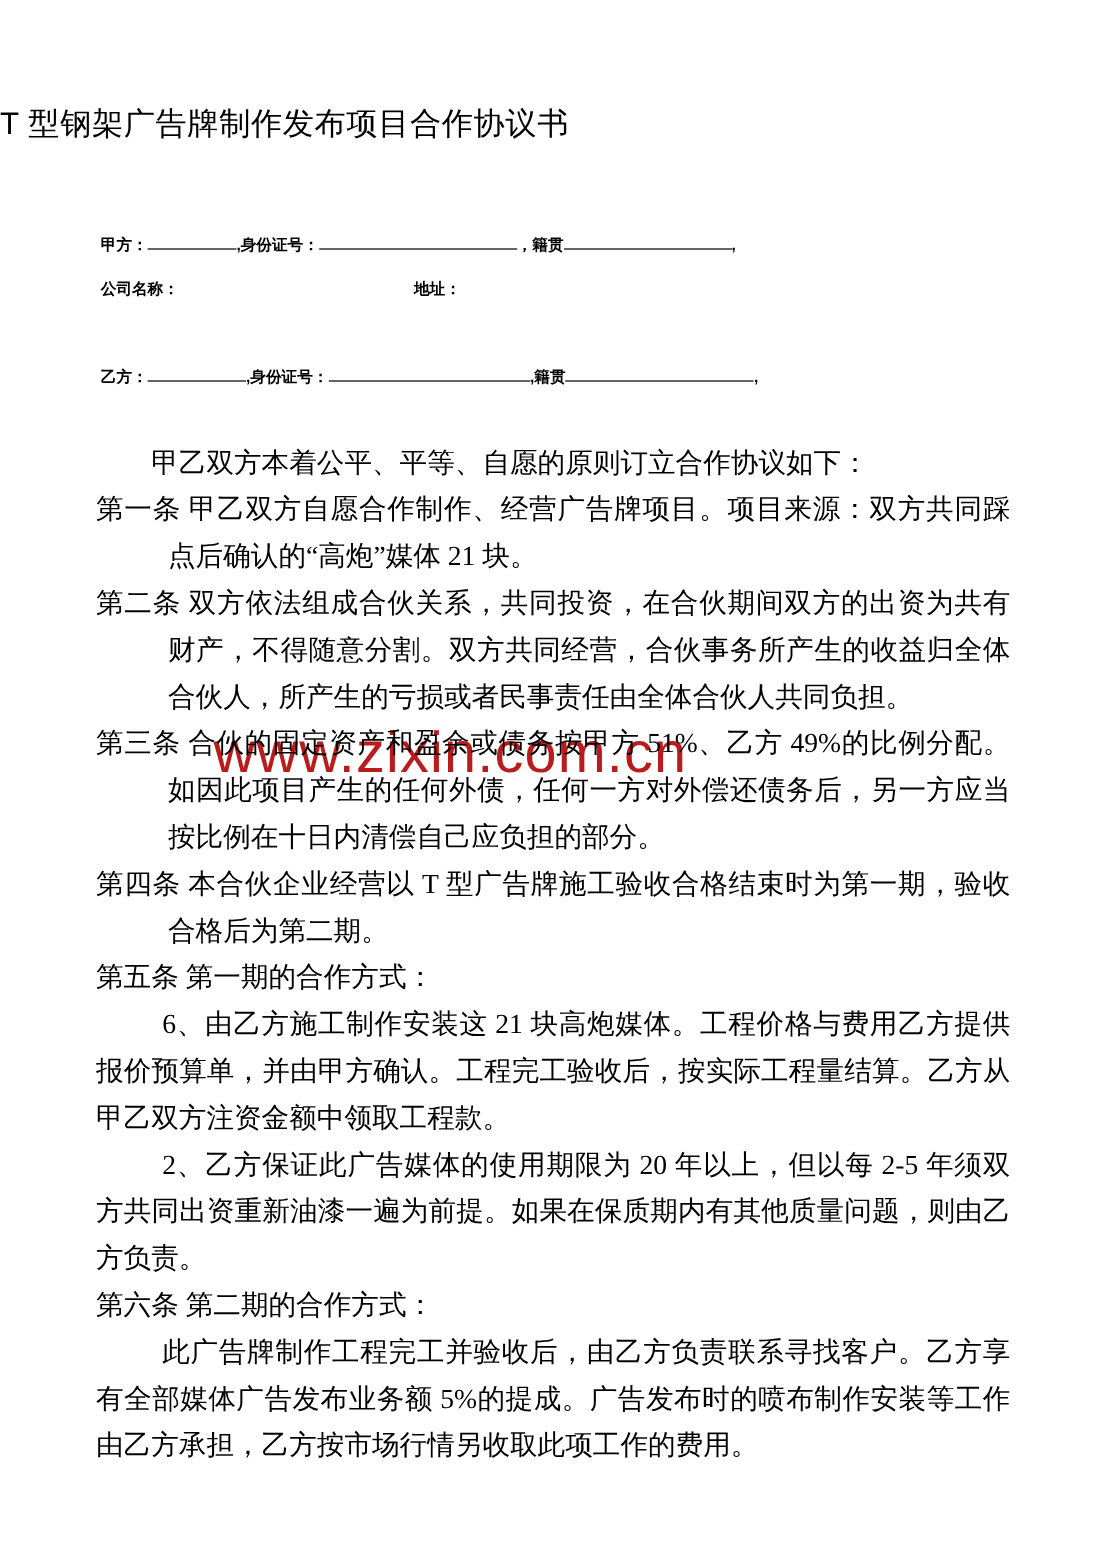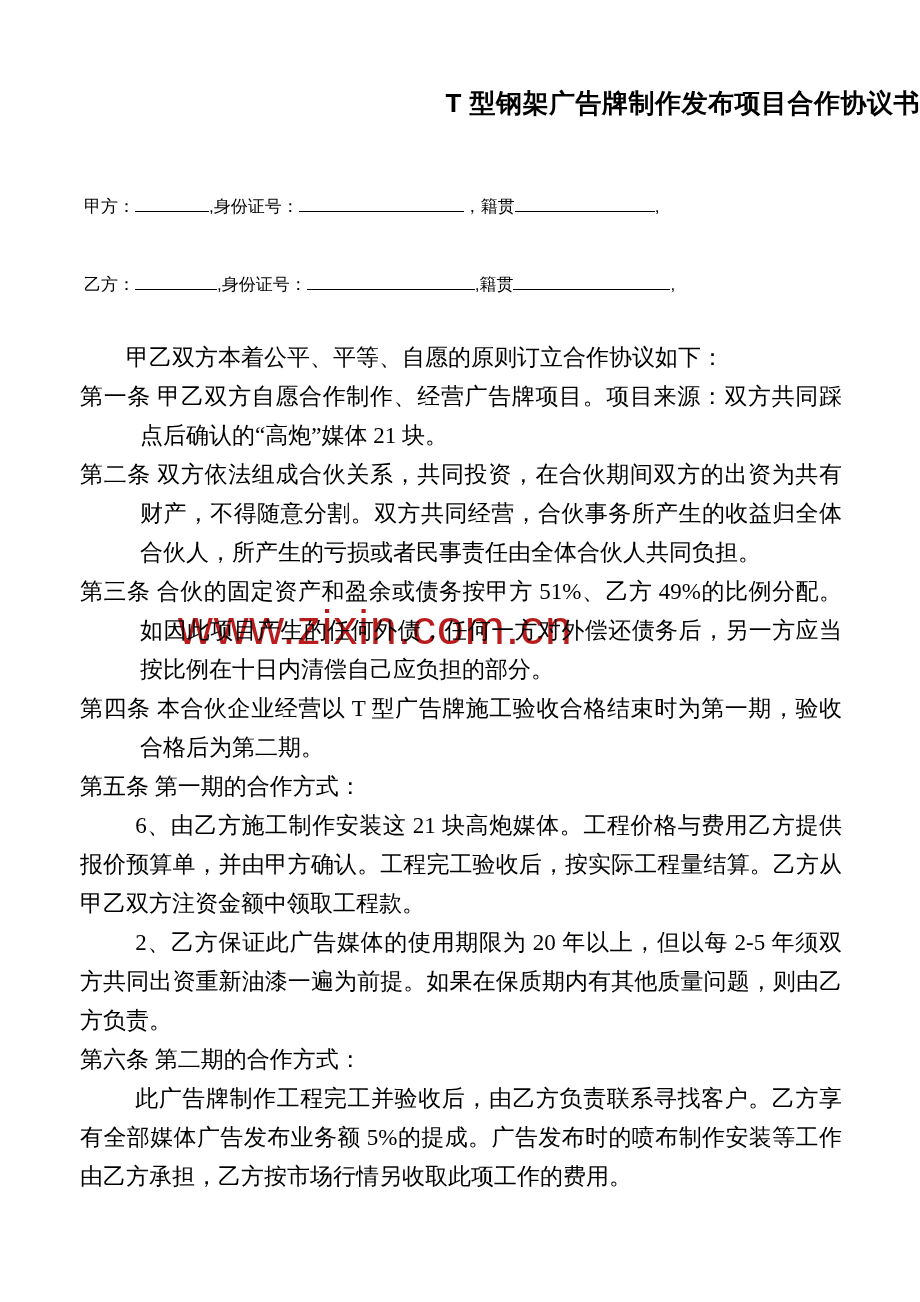--- a/index.html
+++ b/index.html
@@ -35,32 +35,32 @@
 
   #content {
     position: relative;
     z-index: 1;
   }
 
   
   .doc-title {
     margin: 0;
     padding-top: 86px;
-    text-align: right;
+    text-align: left;
     font-size: 26px;
-    font-weight: bold;
+    font-weight: normal;
     letter-spacing: 0.5px;
     font-family: "Liberation Sans", "DejaVu Sans", sans-serif;
   }
 
   
   .party-block {
     font-family: "Liberation Sans", "DejaVu Sans", sans-serif;
-    font-weight: normal;
-    font-size: 17px;
+    font-weight: bold;
+    font-size: 13px;
   }
   .party-a { margin-top: 73px; }
   .party-b { margin-top: 55px; }
 
   .party-line {
     margin: 0 0 22px 0;
     padding-left: 84px;
     white-space: nowrap;
     line-height: 1.15;
   }
@@ -119,20 +119,21 @@
 
   <div id="watermark">www.zixin.com.cn</div>
 
   <div id="content">
 
     <h1 class="doc-title">T 型钢架广告牌制作发布项目合作协议书</h1>
 
     <div class="party-block party-a">
       <p class="party-line"><span>甲方：</span><span class="blank b-name"></span><span>,身份证号：</span><span class="blank b-id"></span><span>，籍贯</span><span class="blank b-native"></span><span>,</span></p>
 
+      <p class="party-line sub"><span>公司名称：</span><span></span><span class="addr-gap"></span><span>地址：</span><span></span></p>
     </div>
 
     <div class="party-block party-b">
       <p class="party-line"><span>乙方：</span><span class="blank b-name-b"></span><span>,身份证号：</span><span class="blank b-id-b"></span><span>,籍贯</span><span class="blank b-native-b"></span><span>,</span></p>
 
     </div>
 
     <div class="body-wrap">
 
       <p class="p p-preamble">甲乙双方本着公平、平等、自愿的原则订立合作协议如下：</p>

